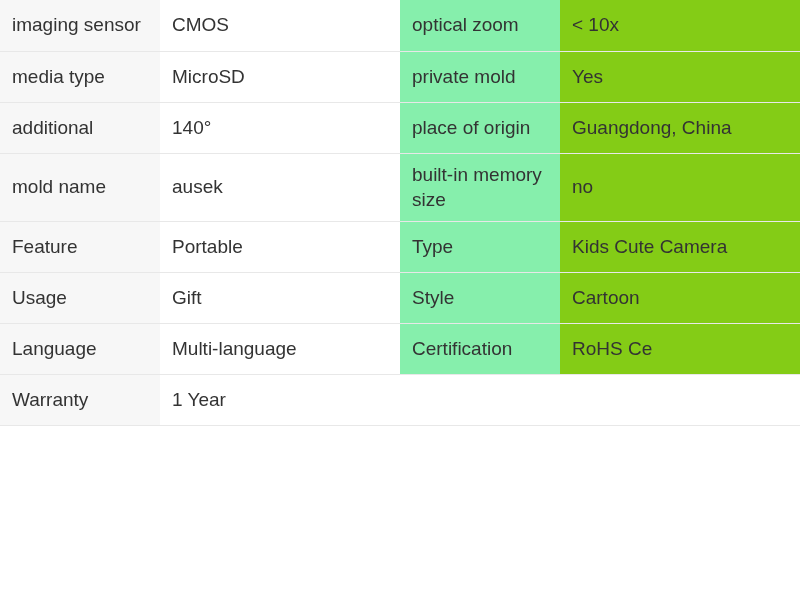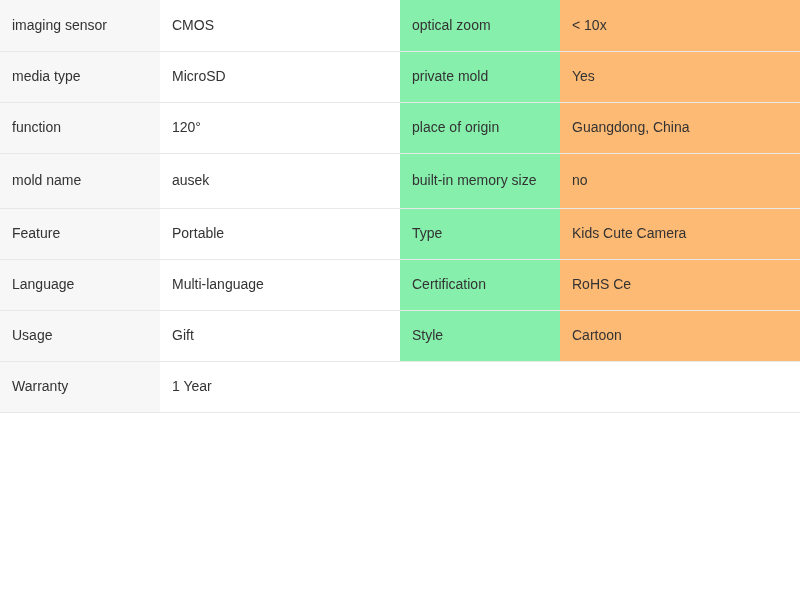--- a/index.html
+++ b/index.html
@@ -15,21 +15,21 @@
     overflow: hidden;
   }
   table.spec-table {
     width: 800px;
     border-collapse: collapse;
     table-layout: fixed;
   }
   table.spec-table td {
     border-bottom: 1px solid #e8e8e8;
     vertical-align: middle;
-    font-size: 14px;
+    font-size: 19px;
     line-height: 1.35;
     padding: 8px 12px;
     height: 51px;
     box-sizing: border-box;
   }
   td.label-cell {
     background: #f7f7f7;
     color: #333333;
     width: 160px;
     padding-left: 14px;
@@ -41,21 +41,21 @@
     padding-left: 14px;
     margin-top: 36px;
   }
   td.label-cell-2 {
     background: #86efac;
     color: #333333;
     width: 160px;
     padding-left: 14px;
   }
   td.value-cell-2 {
-    background: #fdba74;
+    background: #84cc16;
     color: #333333;
     padding-left: 14px;
   }
   td.empty-cell {
     background: #ffffff;
   }
   tr.row-tall td {
     height: 55px;
   }
 </style>
@@ -70,48 +70,48 @@
       <td class="label-cell-2">optical zoom</td>
       <td class="value-cell-2">&lt; 10x</td>
     </tr>
     <tr>
       <td class="label-cell">media type</td>
       <td class="value-cell">MicroSD</td>
       <td class="label-cell-2">private mold</td>
       <td class="value-cell-2">Yes</td>
     </tr>
     <tr>
-      <td class="label-cell">function</td>
-      <td class="value-cell">120°</td>
+      <td class="label-cell">additional</td>
+      <td class="value-cell">140°</td>
       <td class="label-cell-2">place of origin</td>
       <td class="value-cell-2">Guangdong, China</td>
     </tr>
     <tr class="row-tall">
       <td class="label-cell">mold name</td>
       <td class="value-cell">ausek</td>
       <td class="label-cell-2">built-in memory size</td>
       <td class="value-cell-2">no</td>
     </tr>
     <tr>
       <td class="label-cell">Feature</td>
       <td class="value-cell">Portable</td>
       <td class="label-cell-2">Type</td>
       <td class="value-cell-2">Kids Cute Camera</td>
     </tr>
     <tr>
+      <td class="label-cell">Usage</td>
+      <td class="value-cell">Gift</td>
+      <td class="label-cell-2">Style</td>
+      <td class="value-cell-2">Cartoon</td>
+    </tr>
+    <tr>
       <td class="label-cell">Language</td>
       <td class="value-cell">Multi-language</td>
       <td class="label-cell-2">Certification</td>
       <td class="value-cell-2">RoHS Ce</td>
-    </tr>
-    <tr>
-      <td class="label-cell">Usage</td>
-      <td class="value-cell">Gift</td>
-      <td class="label-cell-2">Style</td>
-      <td class="value-cell-2">Cartoon</td>
     </tr>
     <tr>
       <td class="label-cell">Warranty</td>
       <td class="value-cell">1 Year</td>
       <td class="empty-cell"></td>
       <td class="empty-cell"></td>
     </tr>
   </tbody>
 </table>
 

